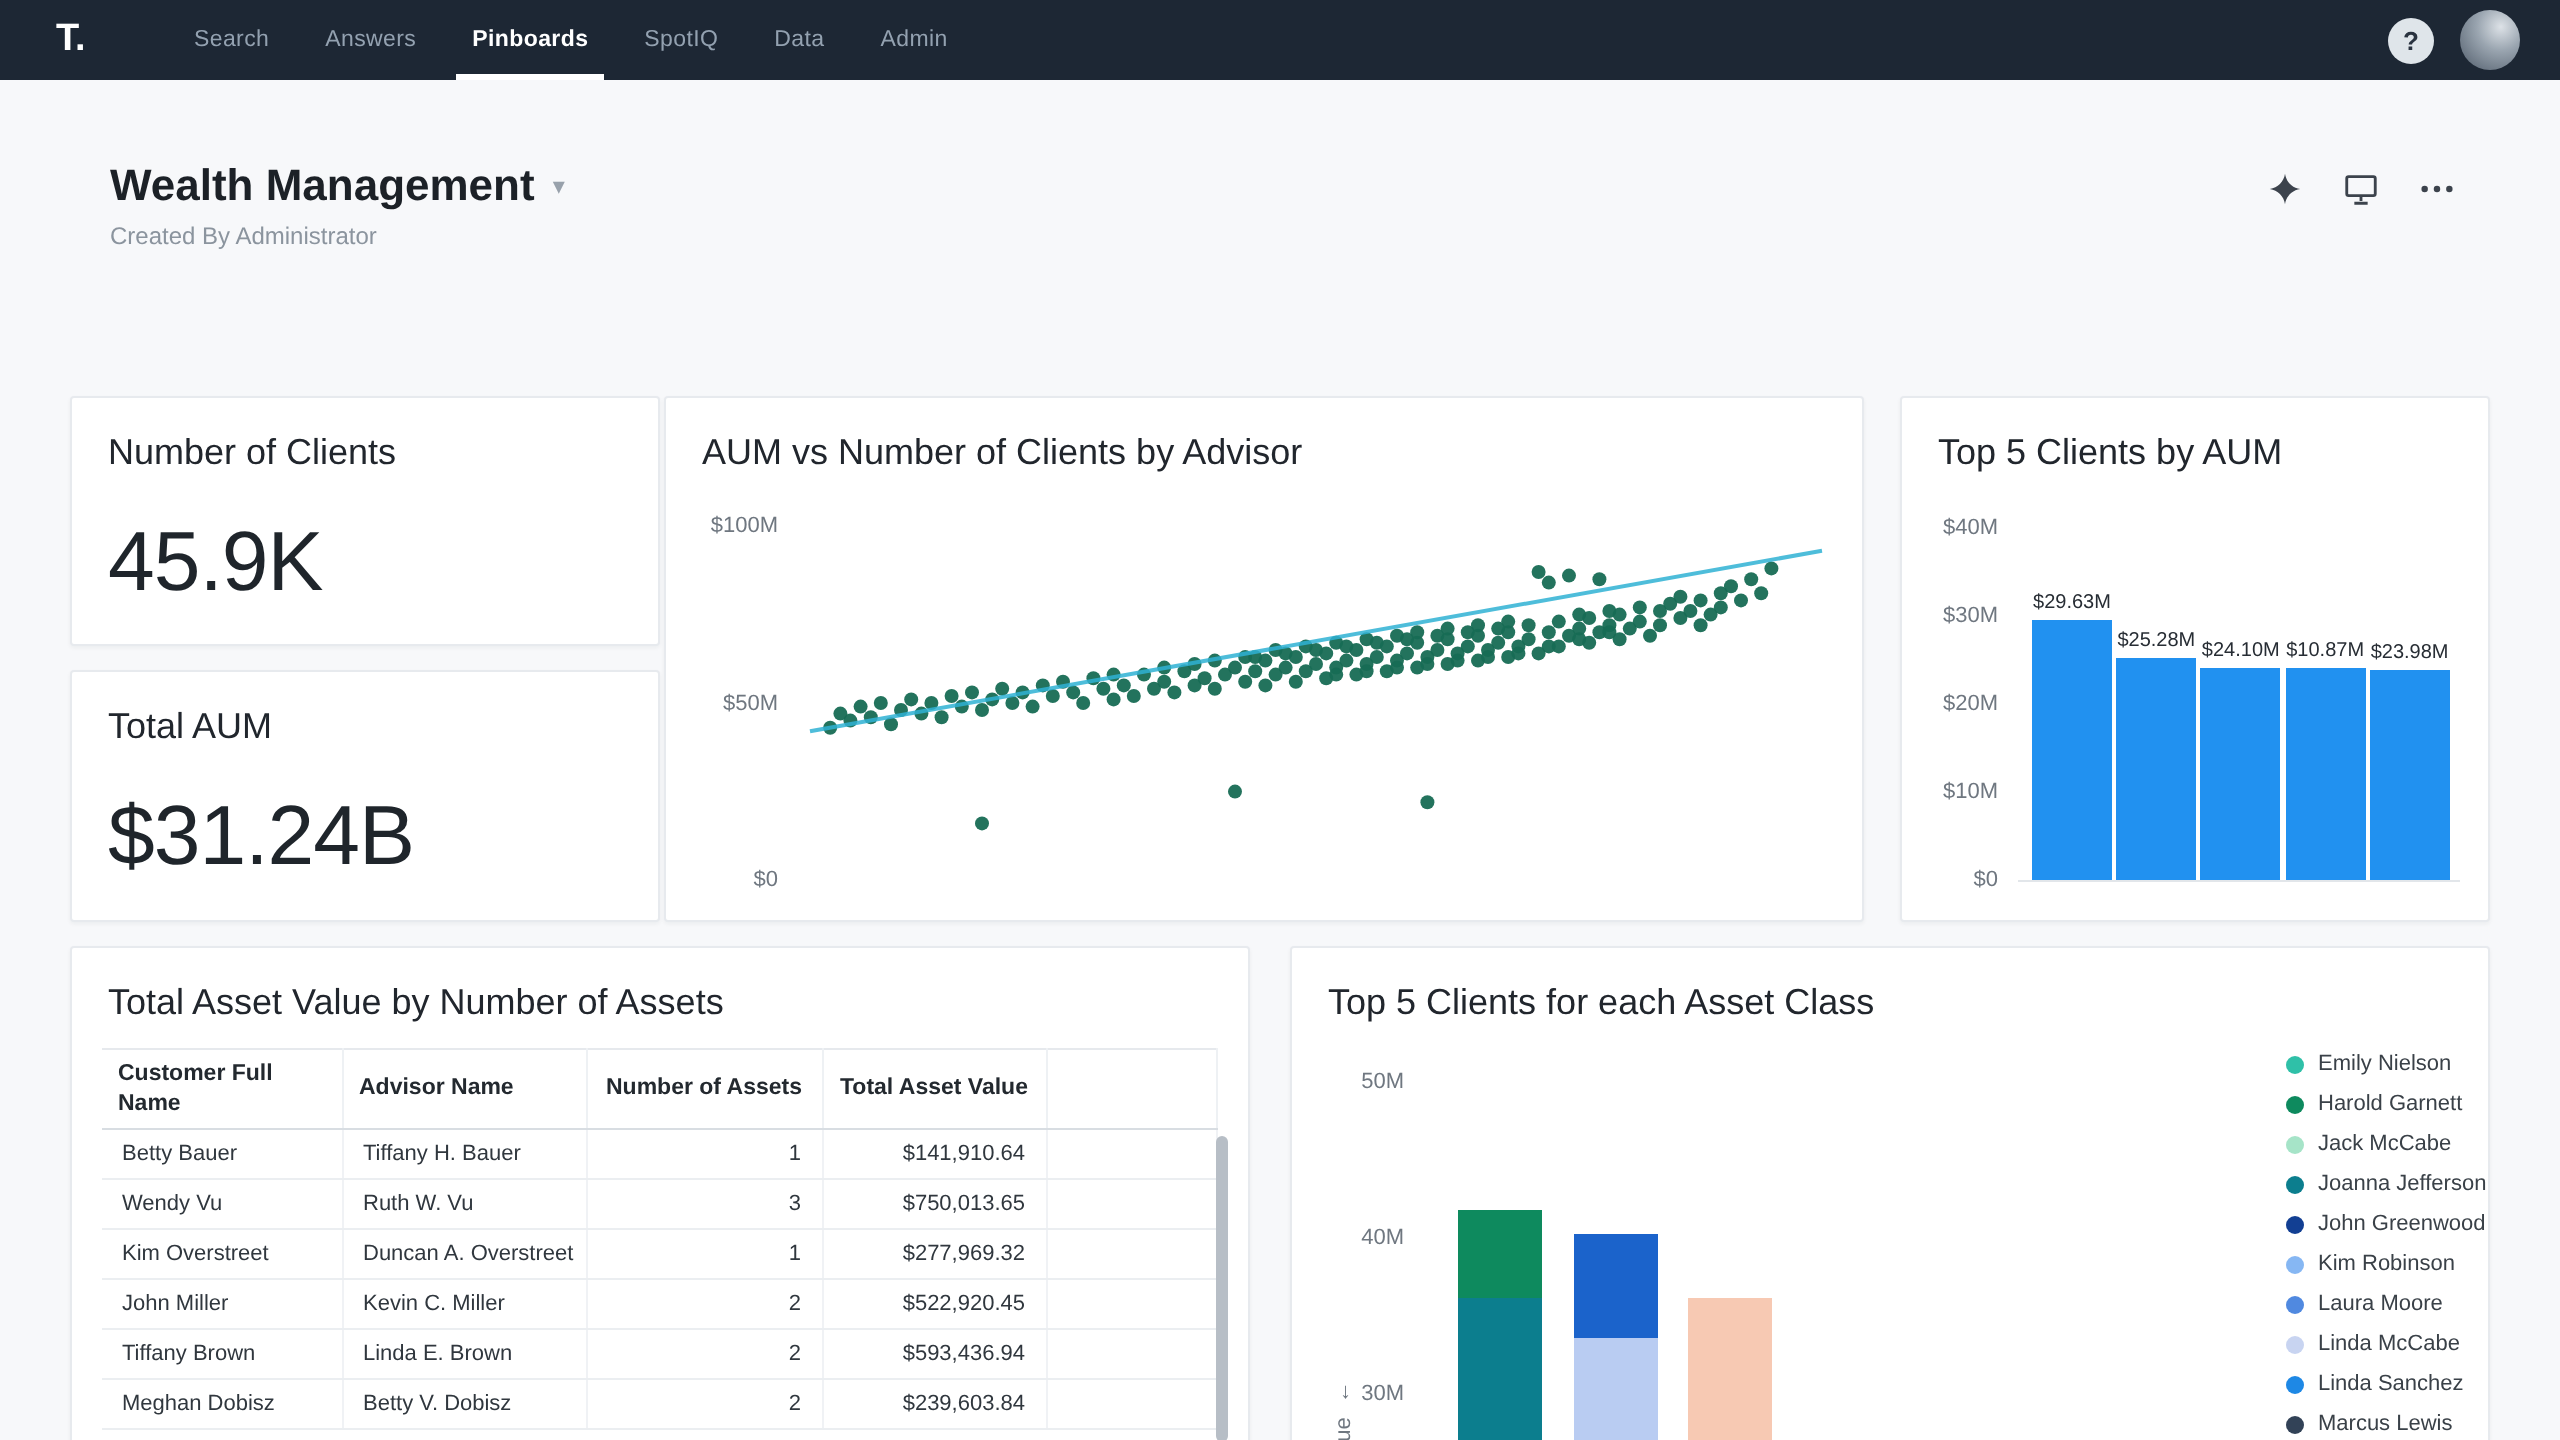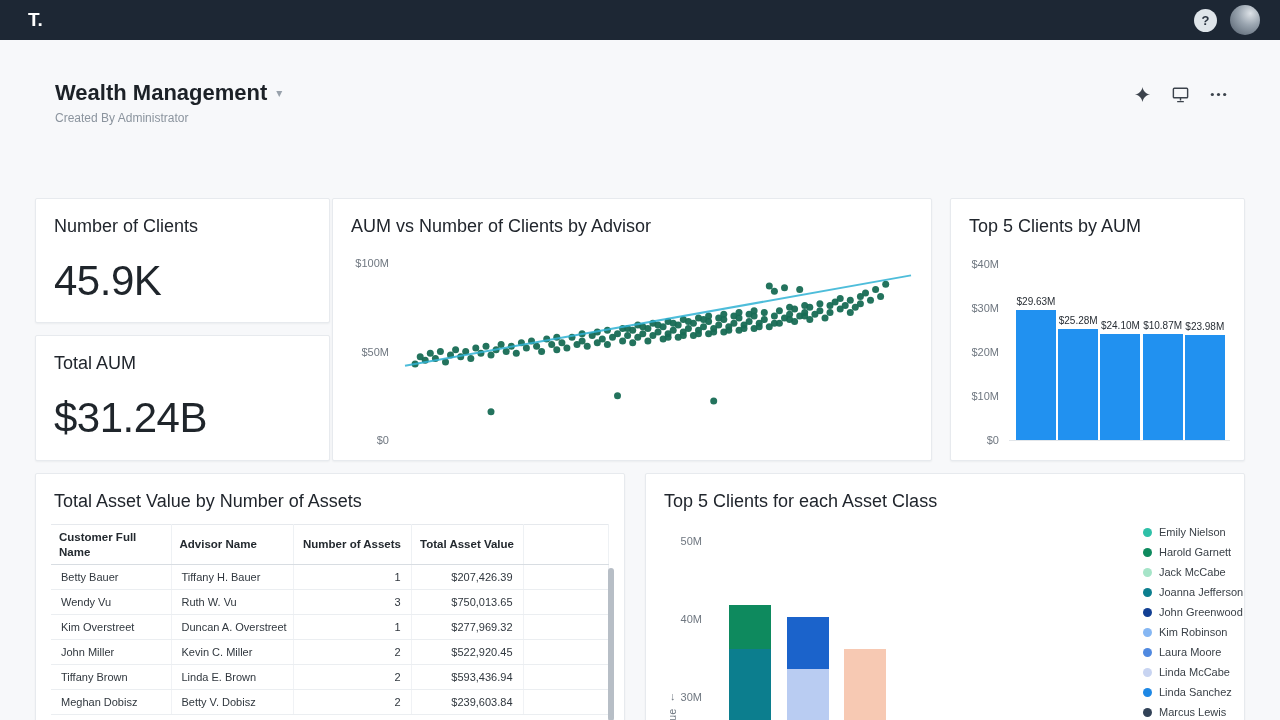--- a/index.html
+++ b/index.html
@@ -62,20 +62,28 @@
   .al{text-align:left;} .ar{text-align:right;} .ac{text-align:center;}
   .vscroll{position:absolute;right:10px;top:94px;width:6px;height:153px;background:#b7bec6;border-radius:3px;cursor:pointer;}
 </style>
 </head>
 <body>
 
 <div class="screen">
 
   <header class="topnav">
     <div class="brand">T.</div>
+    <nav class="nav-items" id="nav-items">
+        <div class="nav-item">Search</div>
+        <div class="nav-item">Answers</div>
+        <div class="nav-item active">Pinboards</div>
+        <div class="nav-item">SpotIQ</div>
+        <div class="nav-item">Data</div>
+        <div class="nav-item">Admin</div>
+      </nav>
     <div class="nav-right">
       <div class="help-btn">?</div>
       <div class="avatar"></div>
     </div>
   </header>
 
   <div class="page-header">
     <div class="page-title">
       <span>Wealth Management</span>
       <span class="title-caret">▾</span>
@@ -314,21 +322,21 @@
           <th class="ac">Number of Assets</th>
           <th class="ac">Total Asset Value</th>
           <th></th>
         </tr>
       </thead>
       <tbody id="table-body">
           <tr>
             <td class="al">Betty Bauer</td>
             <td class="al">Tiffany H. Bauer</td>
             <td class="ar">1</td>
-            <td class="ar">$207,426.39</td>
+            <td class="ar">$141,910.64</td>
             <td></td>
           </tr>
           <tr>
             <td class="al">Wendy Vu</td>
             <td class="al">Ruth W. Vu</td>
             <td class="ar">3</td>
             <td class="ar">$750,013.65</td>
             <td></td>
           </tr>
           <tr>

